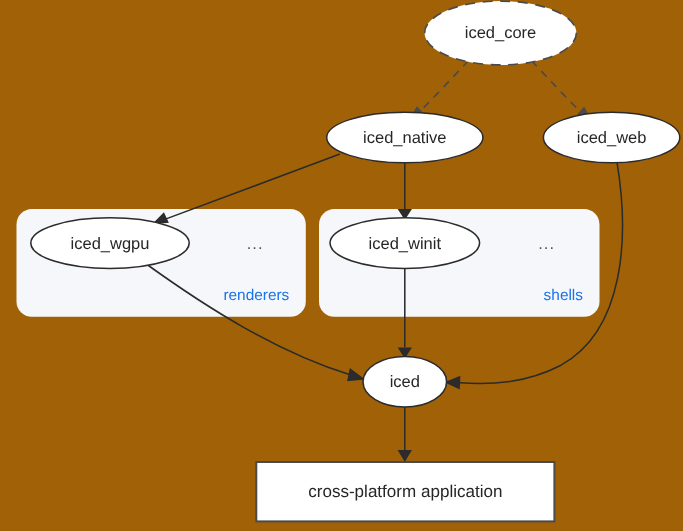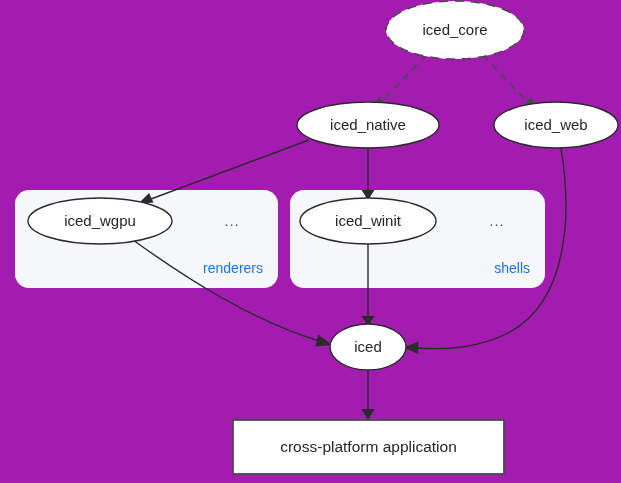--- a/index.html
+++ b/index.html
@@ -7,21 +7,21 @@
     padding: 0;
     background: #ffffff;
   }
   body {
     font-family: "Liberation Sans", sans-serif;
   }
   #diagram-root {
     position: relative;
     width: 621px;
     height: 483px;
-    background: #a21caf;
+    background: #a16207;
     overflow: hidden;
   }
   #diagram-svg {
     position: absolute;
     left: 0;
     top: 0;
     width: 621px;
     height: 483px;
   }
   .node-label {

